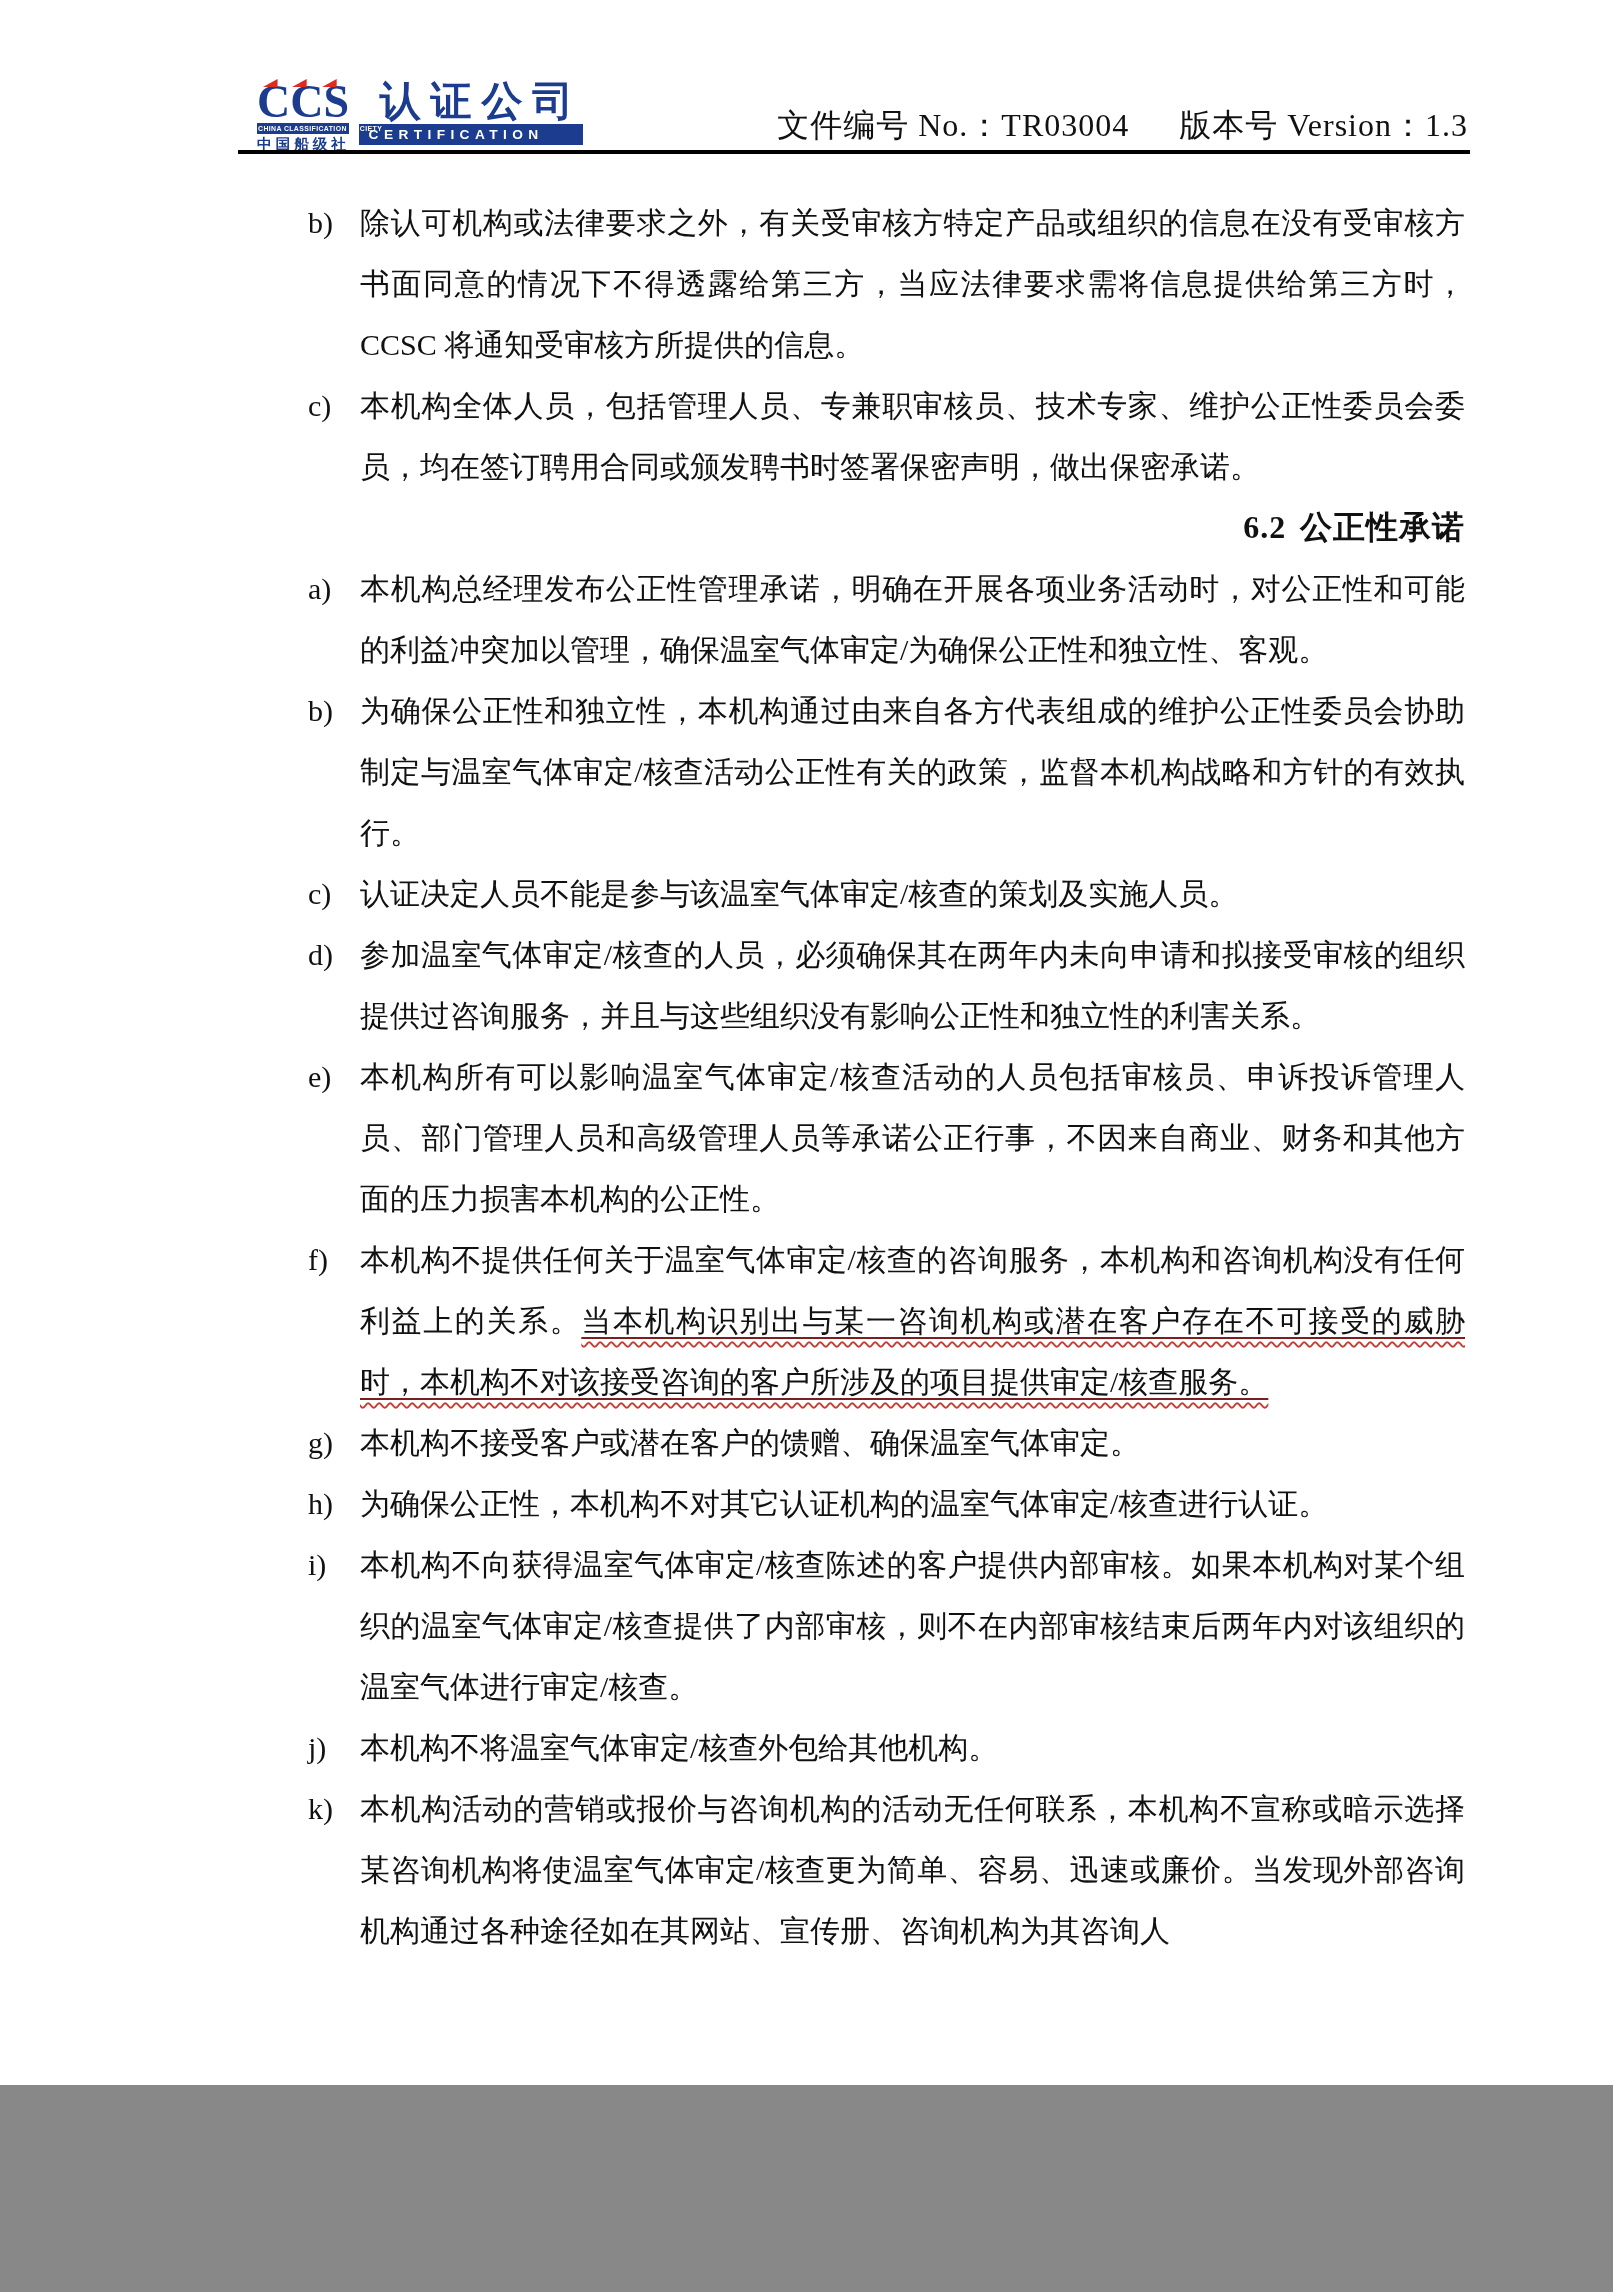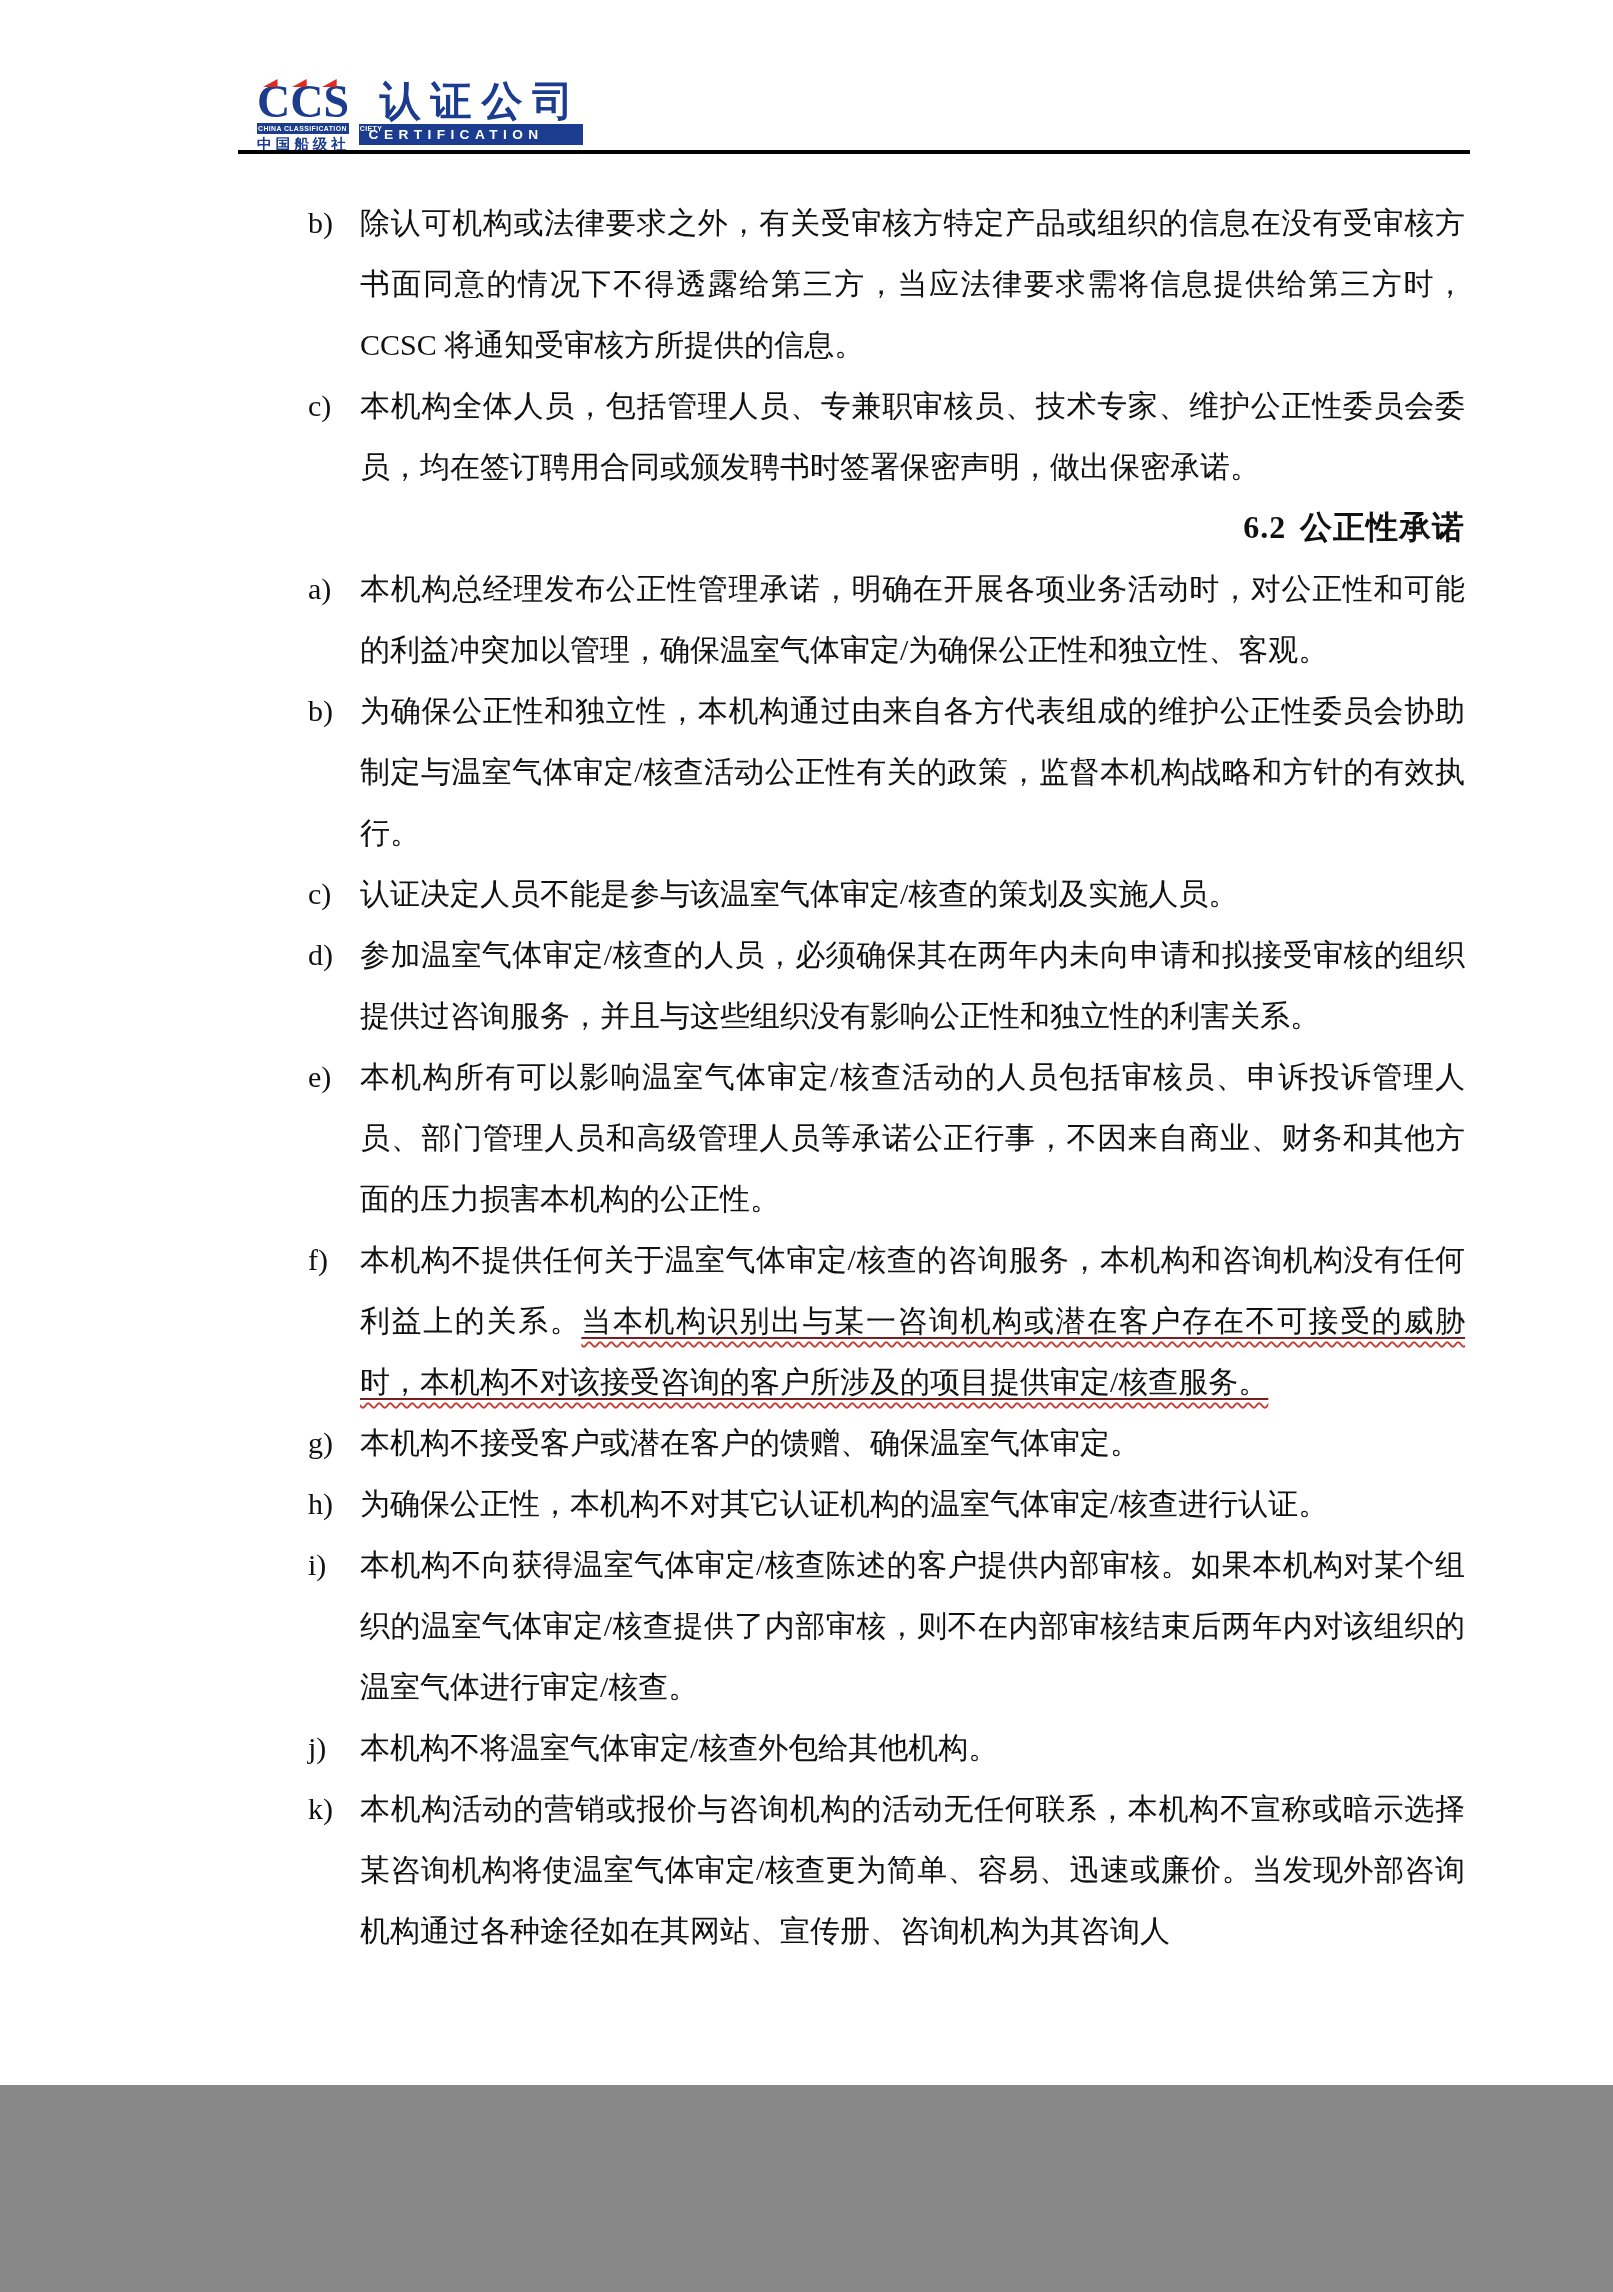--- a/index.html
+++ b/index.html
@@ -183,20 +183,24 @@
       <div class="ccs-text">CCS</div>
       <div class="ccs-en-bar">CHINA CLASSIFICATION SOCIETY</div>
       <div class="ccs-cn">中国船级社</div>
     </div>
     <div class="logo-right">
       <div class="brand-cn">认证公司</div>
       <div class="brand-en-bar">CERTIFICATION</div>
     </div>
   </div>
 
+  <div class="header-info">
+    <span class="docno">文件编号 No.：TR03004</span>
+    <span class="ver">版本号 Version：1.3</span>
+  </div>
 
   <div class="header-rule"></div>
 
   <div class="content">
 
     <div class="item">
       <span class="lbl">b)</span>
       <span>除认可机构或法律要求之外，有关受审核方特定产品或组织的信息在没有受审核方书面同意的情况下不得透露给第三方，当应法律要求需将信息提供给第三方时，CCSC 将通知受审核方所提供的信息。</span>
     </div>
 

